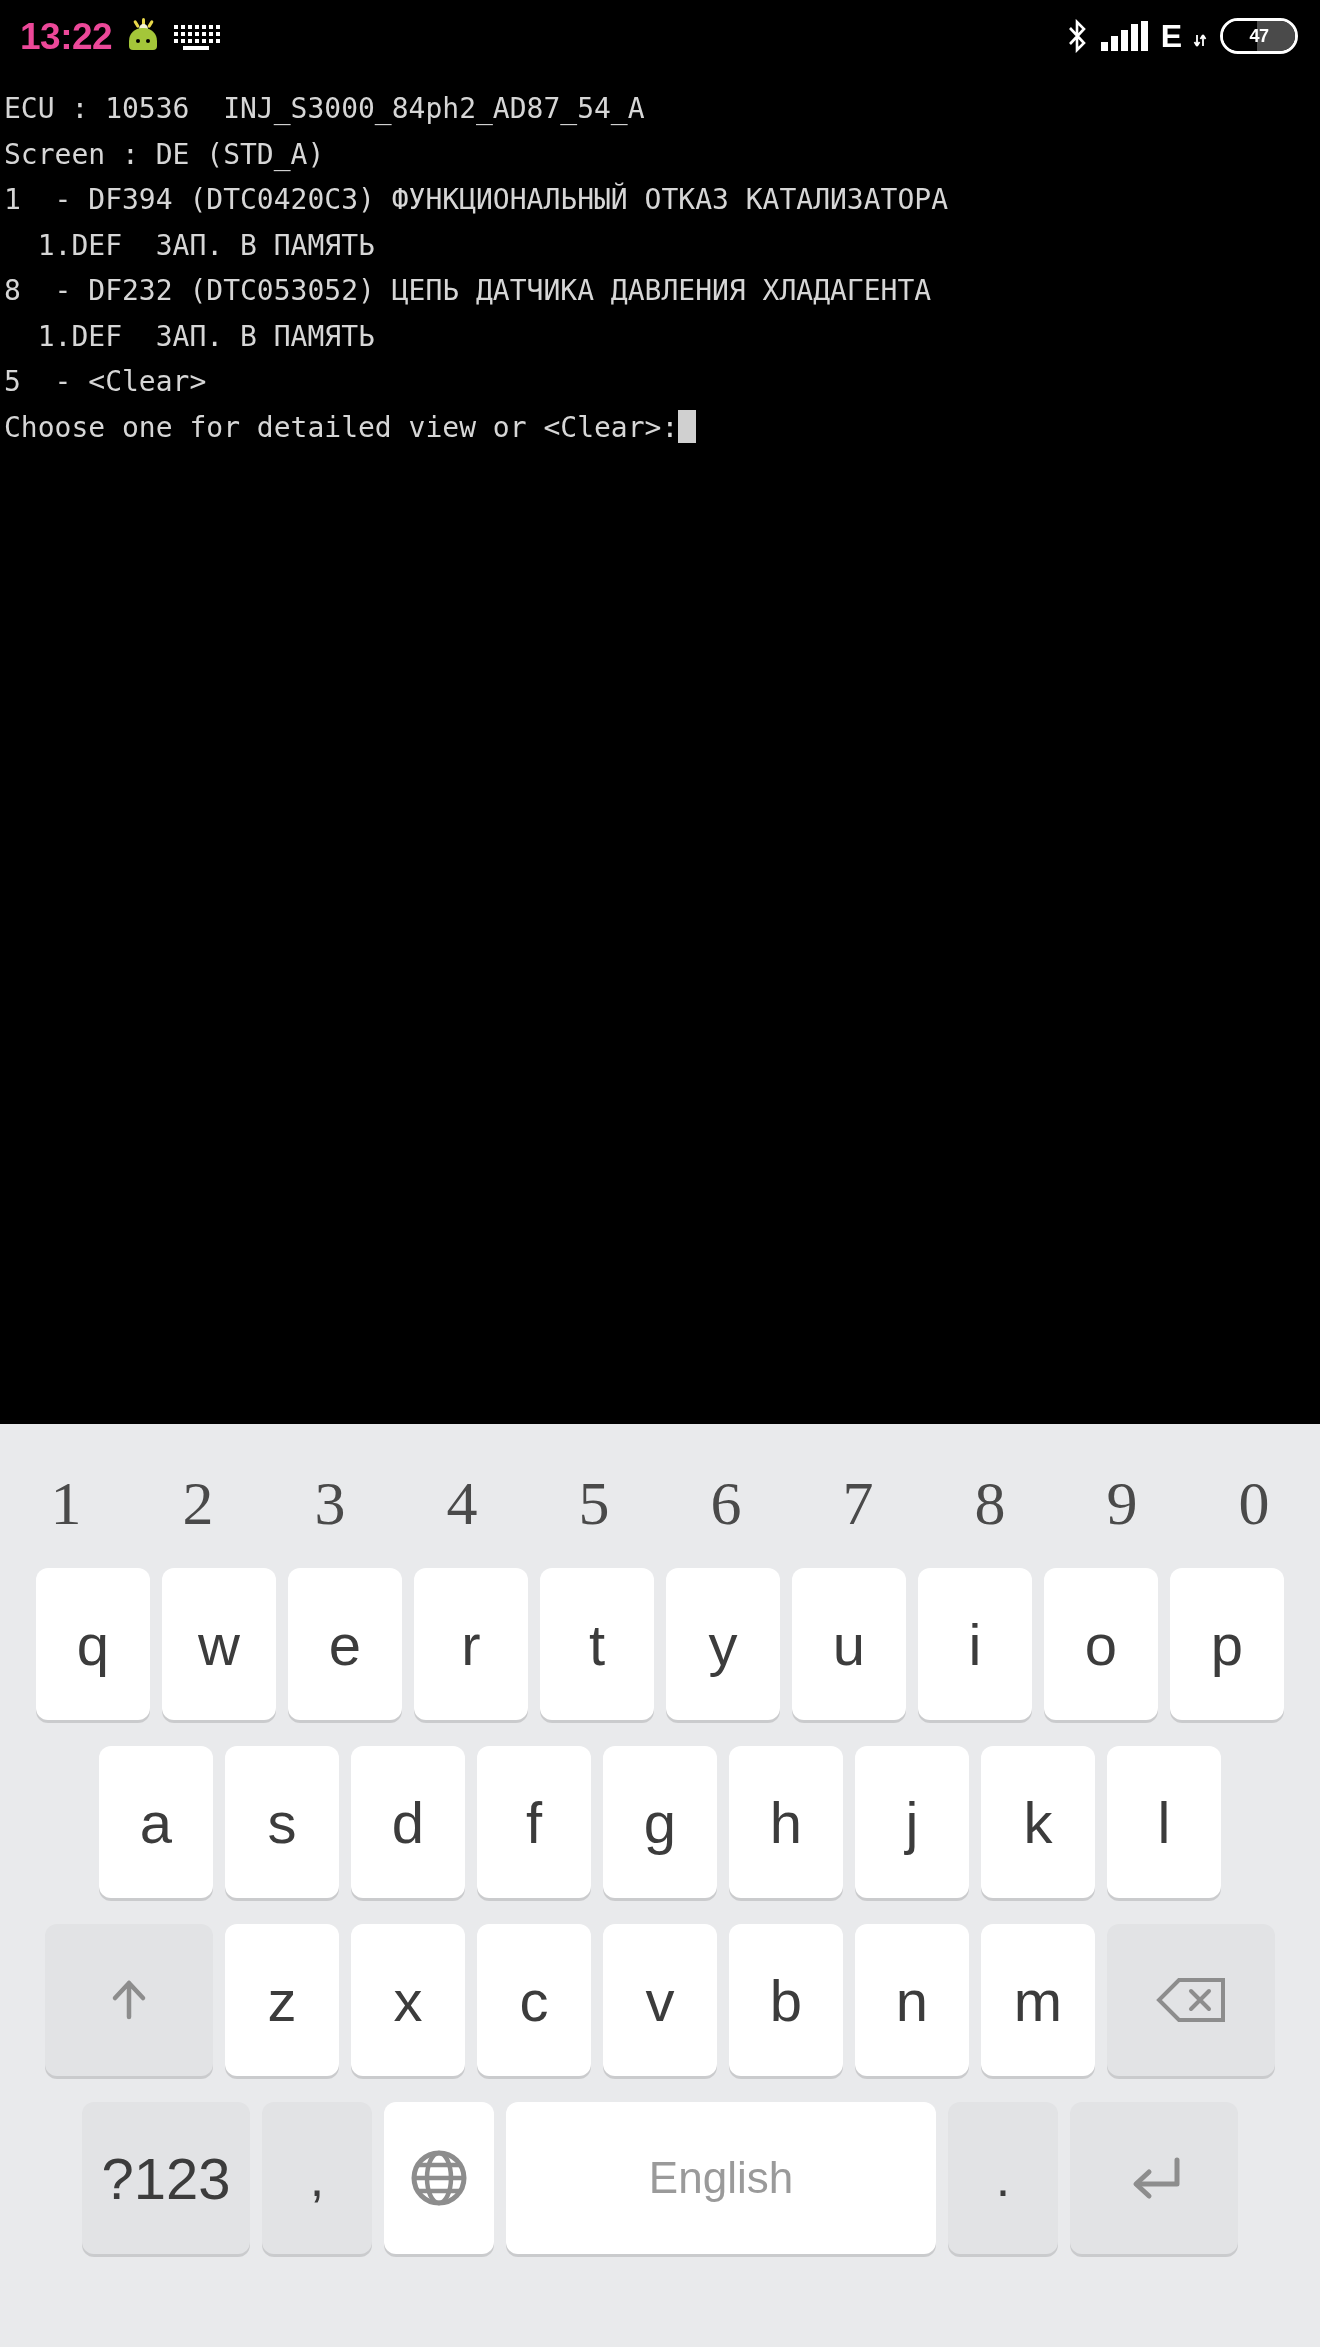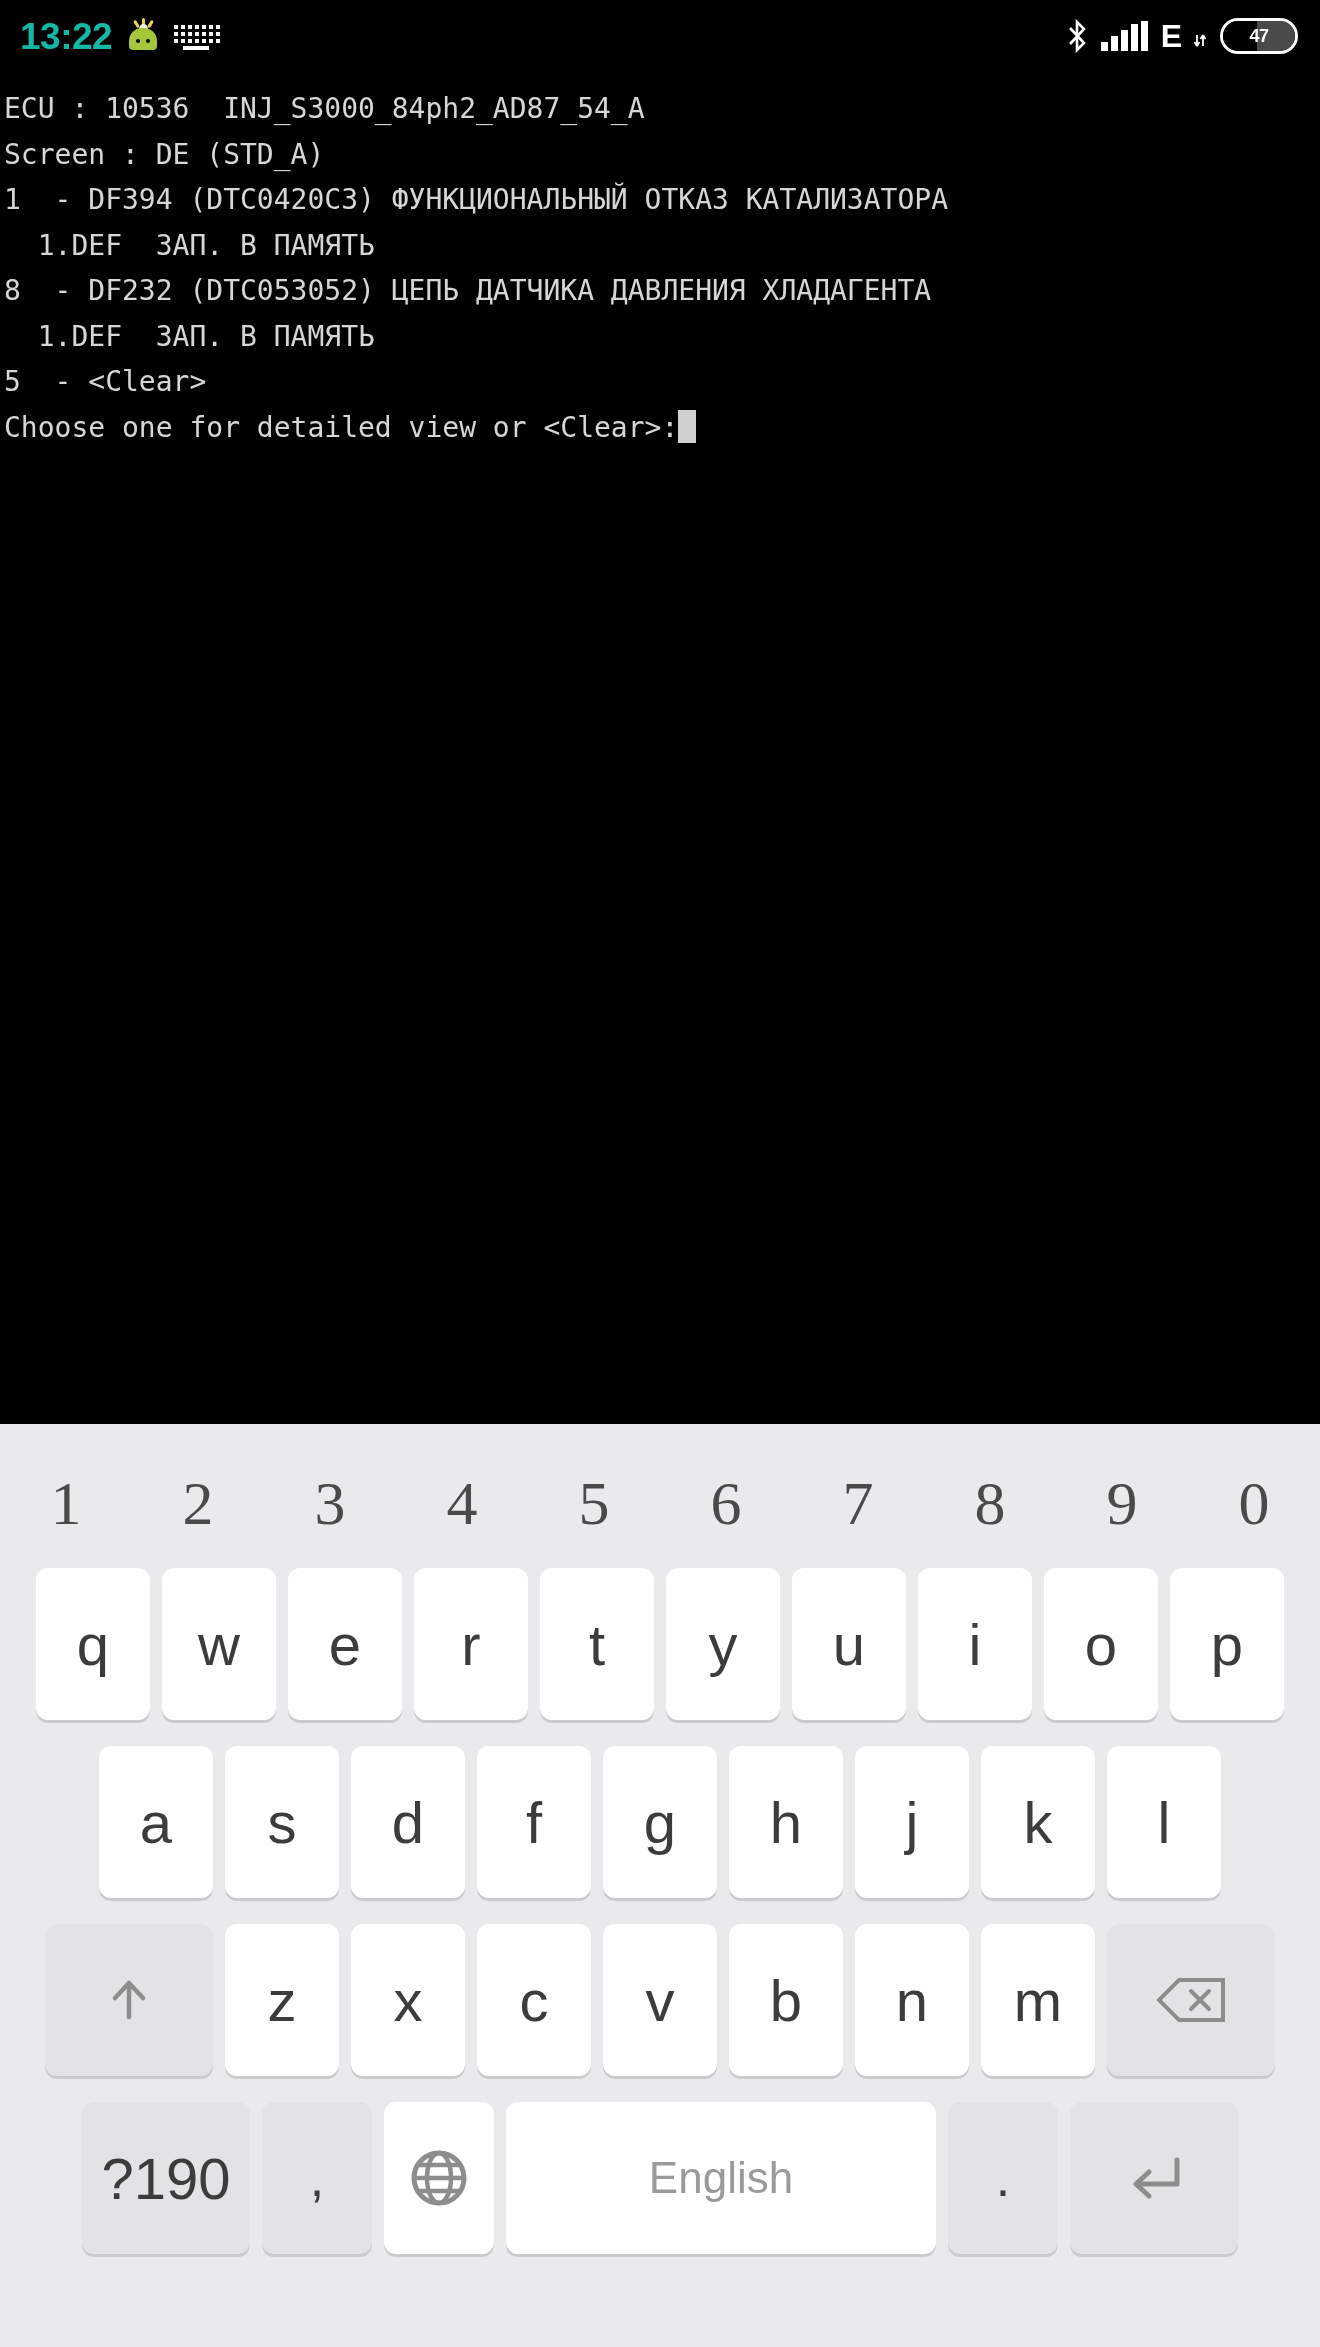--- a/index.html
+++ b/index.html
@@ -13,21 +13,21 @@
 
   
   .statusbar {
     position:absolute; top:0; left:0; width:1320px; height:72px;
     background:#000; display:flex; align-items:center;
     padding:0 22px 0 14px;
   }
   .sb-left { display:flex; align-items:center; gap:14px; }
   .sb-right { margin-left:auto; display:flex; align-items:center; gap:13px; }
   .clock {
-    color:#14b8a6; font-size:37px; font-weight:bold; letter-spacing:-0.5px;
+    color:#ec4899; font-size:37px; font-weight:bold; letter-spacing:-0.5px;
     font-family:"Liberation Sans", sans-serif; line-height:1;
     padding-left:6px;
   }
   .android-icon { width:34px; height:34px; position:relative; }
   .android-icon .head {
     position:absolute; left:3px; top:9px; width:28px; height:22px;
     background:#a4c639; border-radius:13px 13px 4px 4px;
   }
   .android-icon .eye {
     position:absolute; width:4px; height:4px; border-radius:50%;
@@ -267,21 +267,21 @@
       <div class="key alpha">m</div>
       <div class="key gray backspace">
         <svg class="glyph-bksp" width="76" height="56" viewBox="0 0 76 56">
           <path d="M26 8 L70 8 L70 48 L26 48 L6 28 Z" fill="none" stroke="#8d8d8d" stroke-width="4"></path>
           <path d="M38 19 L56 37 M56 19 L38 37" stroke="#8d8d8d" stroke-width="4" stroke-linecap="round"></path>
         </svg>
       </div>
     </div>
 
     <div class="kb-row row-4">
-      <div class="key gray wide-fn">?190</div>
+      <div class="key gray wide-fn">?123</div>
       <div class="key gray comma">,</div>
       <div class="key globe">
         <svg class="glyph-globe" width="64" height="64" viewBox="0 0 64 64">
           <circle cx="32" cy="32" r="25" fill="none" stroke="#8d8d8d" stroke-width="5"></circle>
           <ellipse cx="32" cy="32" rx="12" ry="25" fill="none" stroke="#8d8d8d" stroke-width="4.5"></ellipse>
           <path d="M7 32 L57 32 M11 19 L53 19 M11 45 L53 45" stroke="#8d8d8d" stroke-width="4.5" fill="none"></path>
         </svg>
       </div>
       <div class="key space">English</div>
       <div class="key gray period">.</div>

